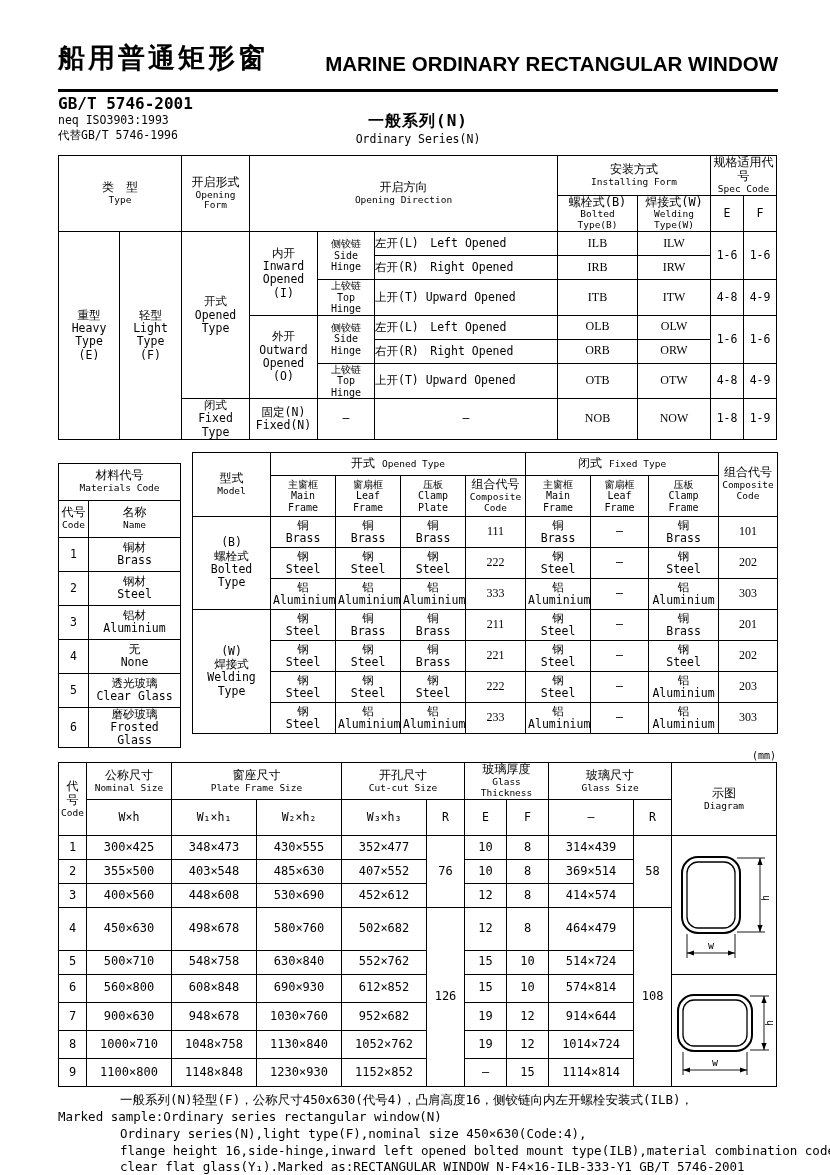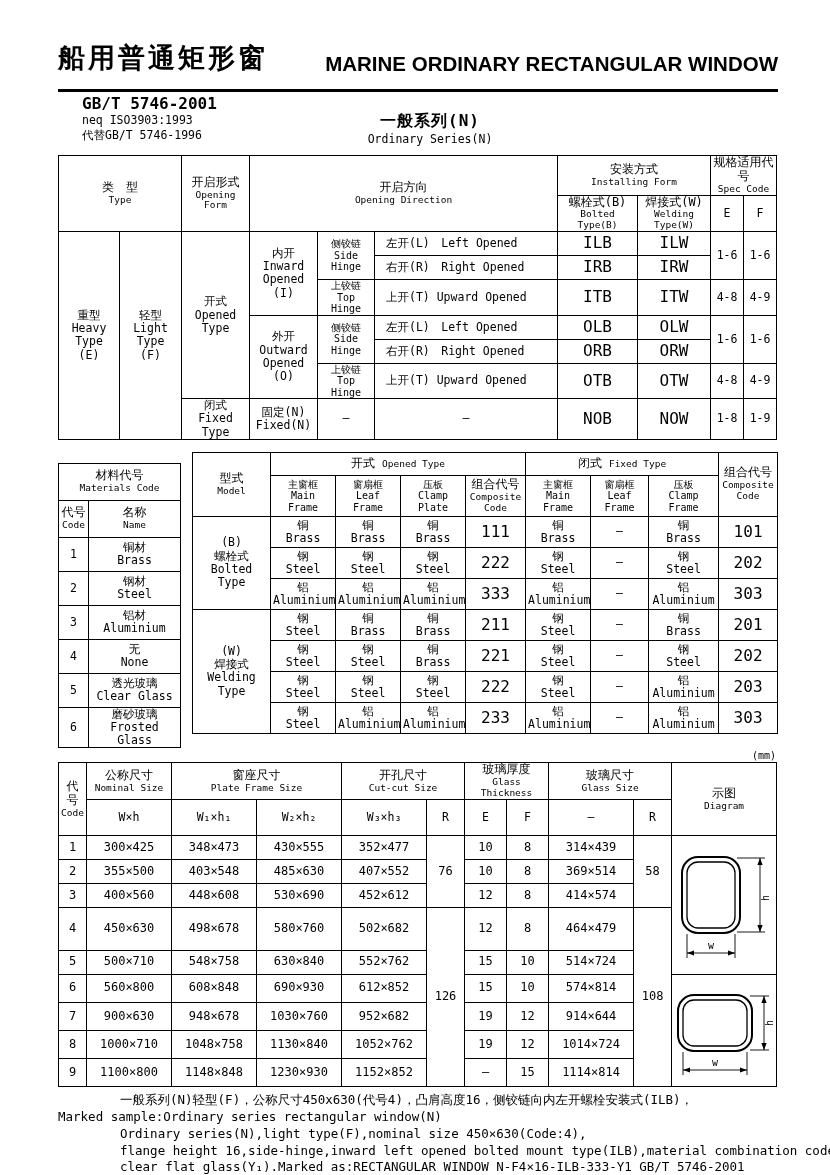--- a/index.html
+++ b/index.html
@@ -8,40 +8,40 @@
     width:830px; height:1175px; overflow:hidden; color:#000;
     font-family:"DejaVu Sans Mono","Liberation Sans",sans-serif;
   }
   .page { padding:40px 52px 0 58px; width:830px; }
 
   
   .title-row { display:flex; justify-content:space-between; align-items:flex-end;
     border-bottom:3px solid #000; padding-bottom:13px; }
   .title-zh { font-size:27px; font-weight:bold; letter-spacing:3px; font-family:"Liberation Sans",sans-serif; }
   .title-en { font-size:20.5px; font-weight:bold; font-family:"Liberation Sans",sans-serif; letter-spacing:0px; }
-  .std-block { position:relative; height:60px; margin-top:3px;margin-left:24px; }
+  .std-block { position:relative; height:60px; margin-top:3px; }
   .std-code { font-size:16px; font-weight:bold; line-height:1.15; }
   .std-sub { font-size:11.5px; line-height:1.3; }
   .series { position:absolute; left:50%; top:16px; transform:translateX(-50%); text-align:center; }
   .series-zh { font-size:16px; font-weight:bold; letter-spacing:1px; }
   .series-en { font-size:11.5px; }
 
   
   table { border-collapse:collapse; table-layout:fixed; }
   td,th { border:1.5px solid #000; text-align:center; vertical-align:middle;
     padding:0 2px; font-weight:normal; font-size:11.5px; line-height:1.15; white-space:pre-line; }
   .zh { font-size:12px; }
   .en { font-size:9.5px; }
   .small { font-size:10px; }
 
   .t1 { width:718px; height:238px; }
   .t1 .hh { height:34px; }
   .t1 td { height:24px; }
-  .t1 .dirtxt { text-align:left; padding-left:11px; }
-  .code { font-size:16px; }
+  .t1 .dirtxt { text-align:left; padding-left:0; }
+  .code { font-size:12px;font-family:Liberation Serif, serif; }
 
   .t2wrap { display:flex; margin-top:12px; align-items:stretch; }
   .t2l { width:122px; height:281px;margin-top:11px; }
   .t2l .hh { height:37px; }
   .t2l td { height:34px; }
   .t2r { width:585px; height:281px; margin-left:11px; }
   .t2r .hr1 { height:23px; }
   .t2r .hr2 { height:41px; }
   .t2r td { height:31px; }
 

